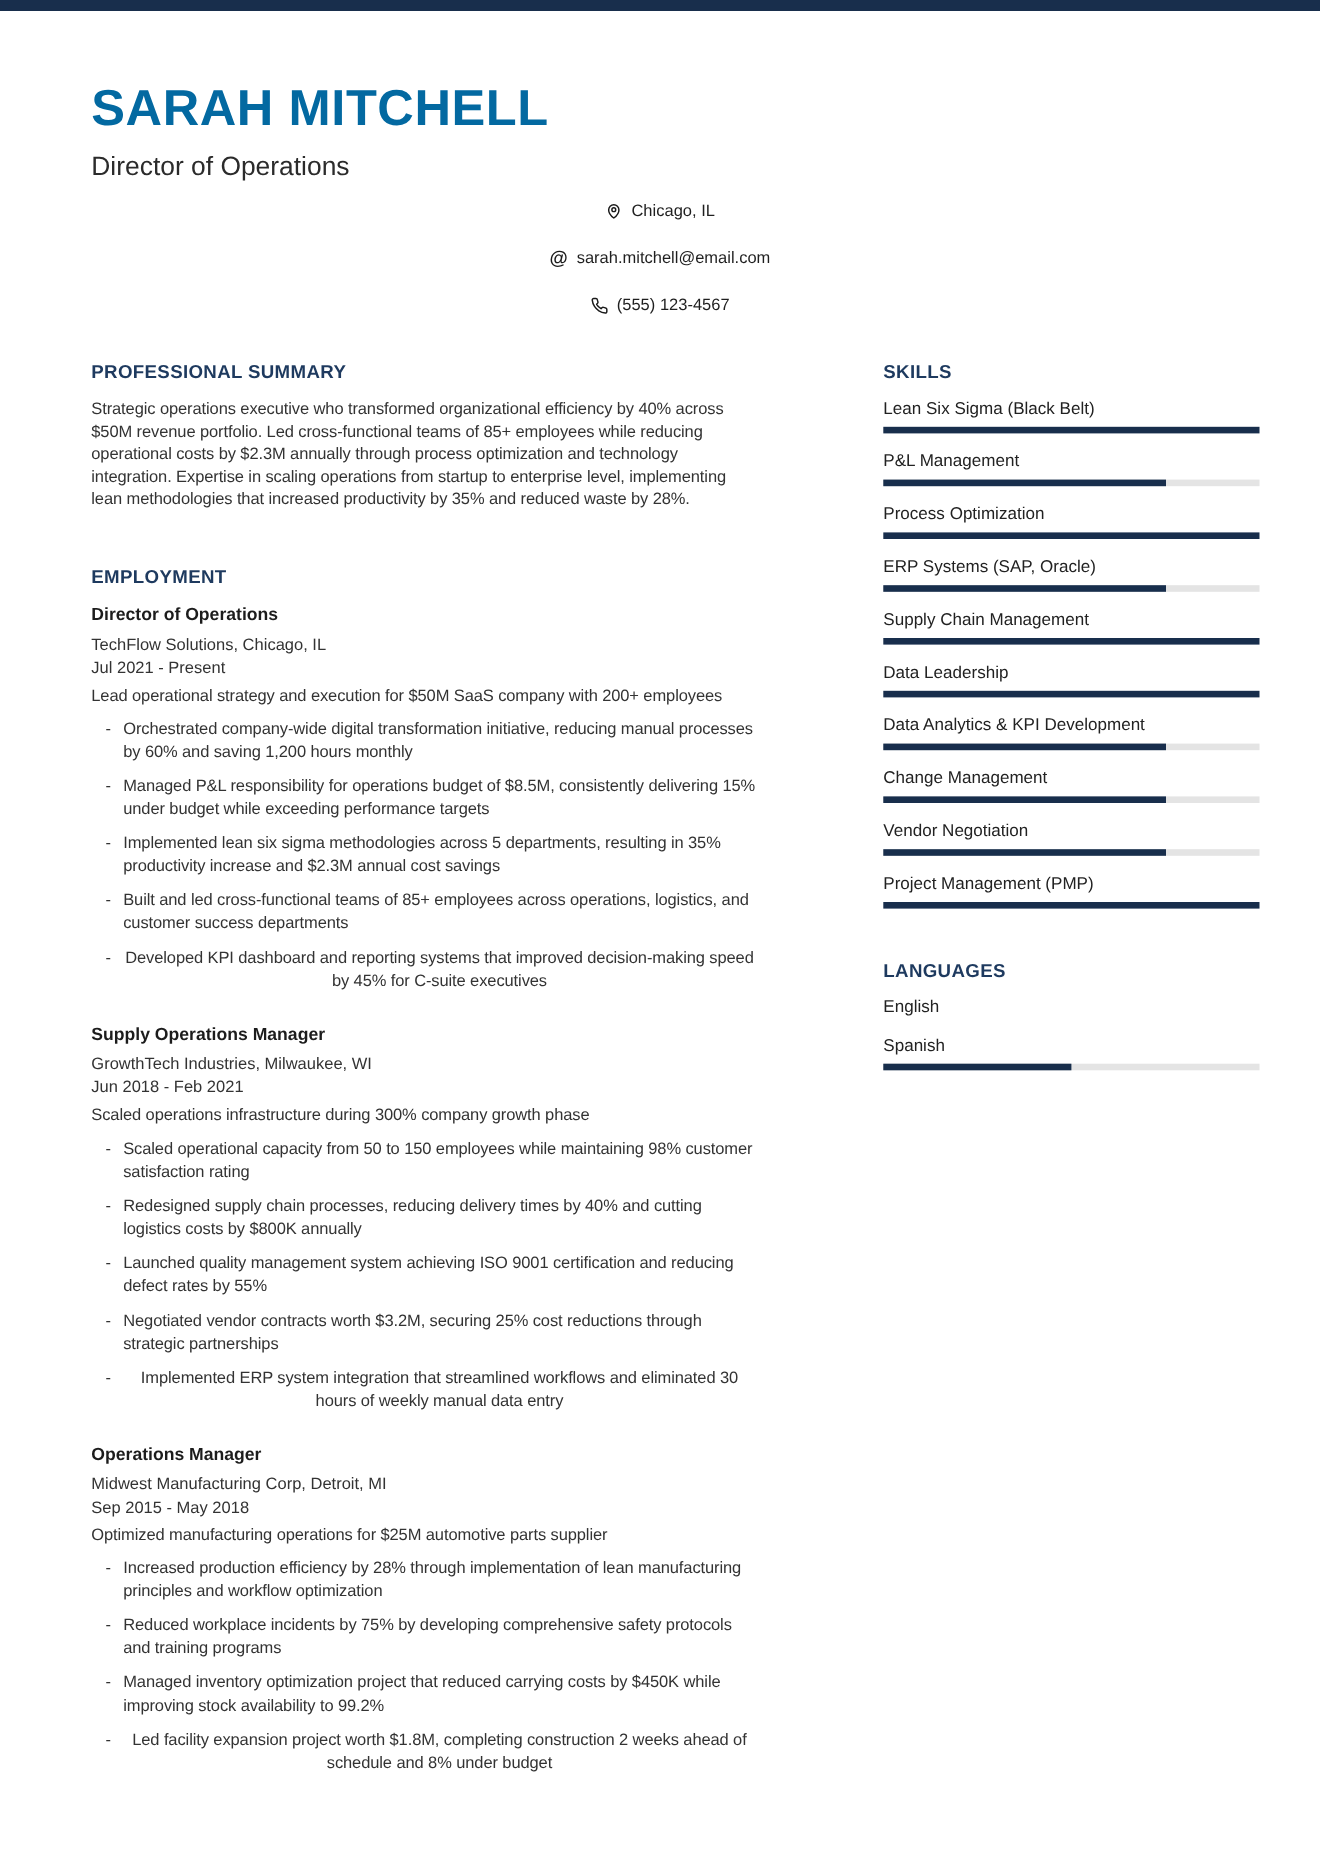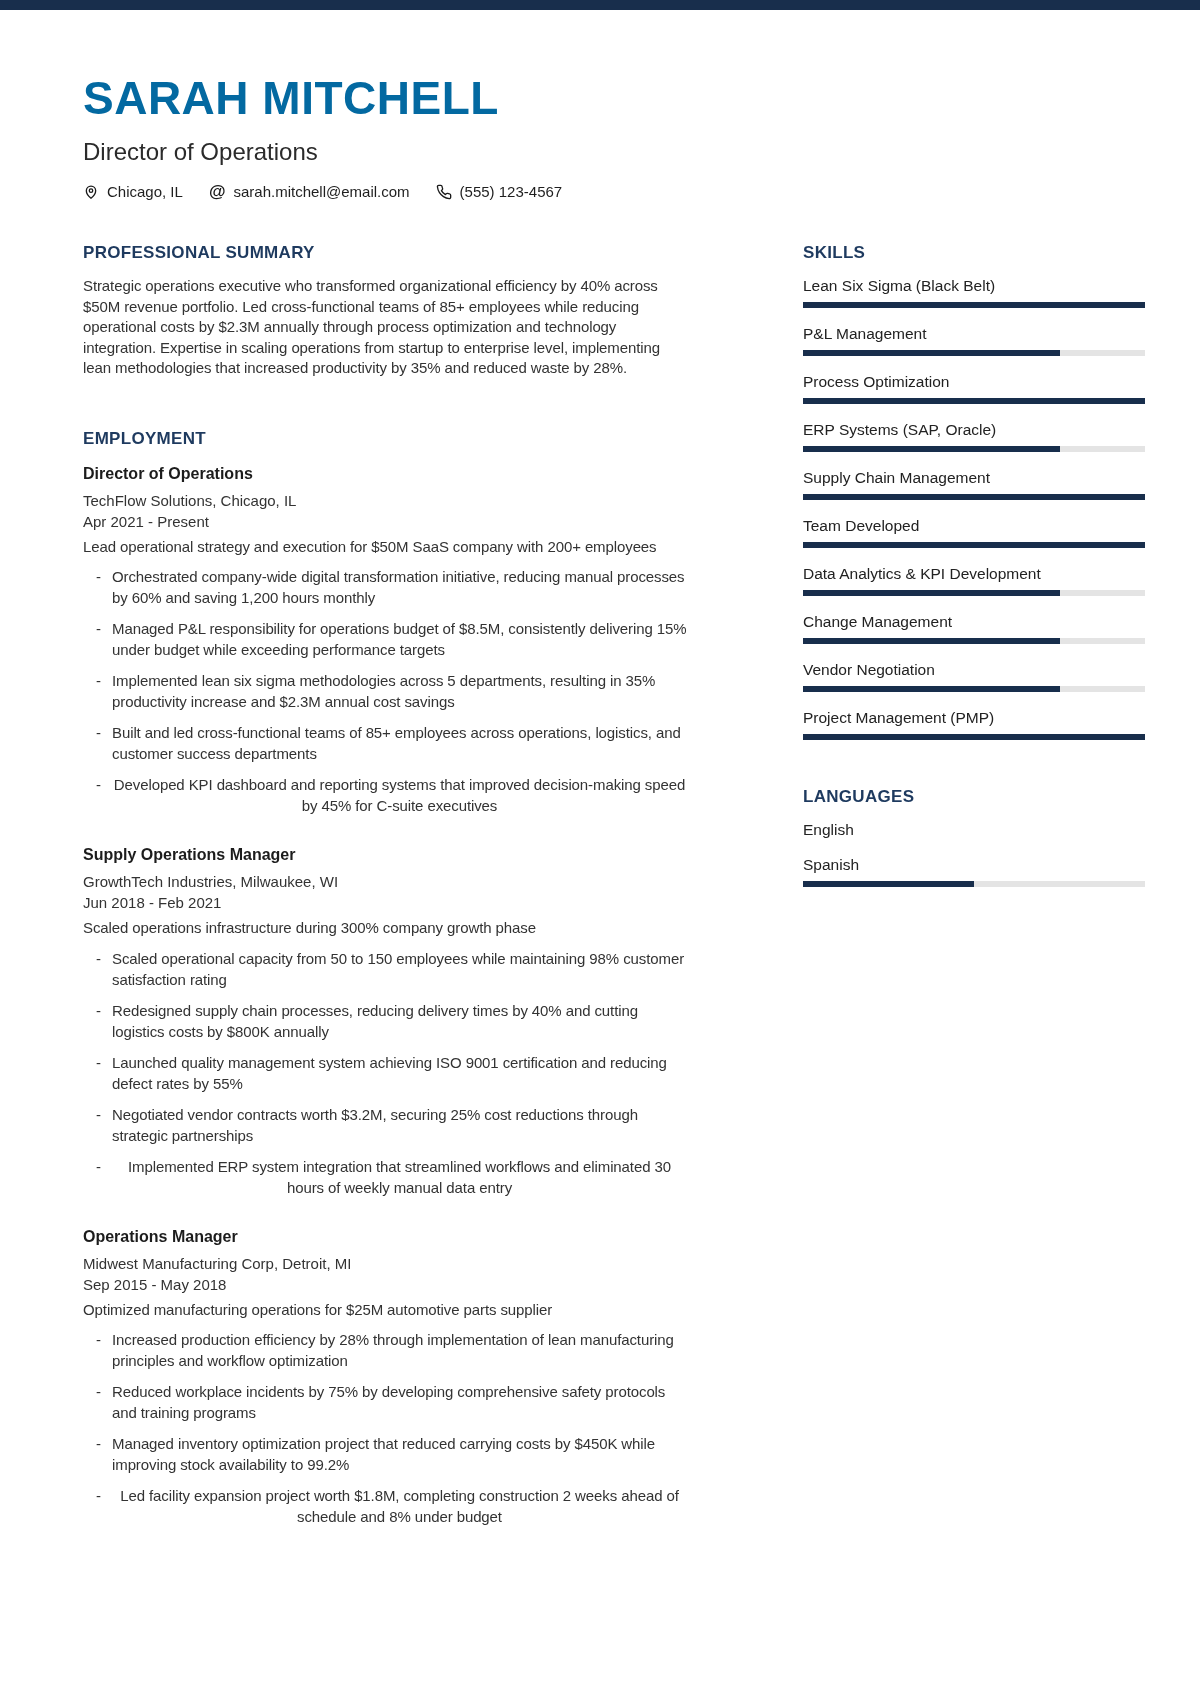--- a/index.html
+++ b/index.html
@@ -12,21 +12,21 @@
   .top-strip { width:100%; height:10px; background:#182e4c; }
   .page { padding:0 83px; }
 
   
   header { padding-top:64px; }
   h1.name {
     font-size:46px; font-weight:700; color:#0369a1; letter-spacing:.5px;
     line-height:1.05;
   }
   .job-title { font-size:24px; color:#2b2b2b; margin-top:16px; font-weight:400; }
-  .contact { display:flex; align-items:center; gap:26px; margin-top:17px; font-size:15px; color:#1f1f1f; }
+  .contact { display:flex; align-items:center; gap:26px; margin-top:17px; font-size:15px; color:#1f1f1f;flex-direction:column; }
   .citem { display:flex; align-items:center; gap:8px; }
   .citem svg { display:block; }
   .at-glyph { font-size:17px; font-weight:600; color:#1a1a1a; line-height:1; }
 
   
   .columns { display:grid; grid-template-columns:604px 342px; column-gap:116px; margin-top:43px; }
 
   h2.sec {
     font-size:17px; font-weight:700; color:#1e3a5f; letter-spacing:.3px;
     margin-bottom:13px;
@@ -102,21 +102,21 @@
         <p class="summary-text">Strategic operations executive who transformed organizational efficiency by 40% across $50M revenue portfolio. Led cross-functional teams of 85+ employees while reducing operational costs by $2.3M annually through process optimization and technology integration. Expertise in scaling operations from startup to enterprise level, implementing lean methodologies that increased productivity by 35% and reduced waste by 28%.</p>
       </section>
 
       <section class="block employment">
         <h2 class="sec">EMPLOYMENT</h2>
 
         <article class="job">
           <div class="job-role">Director of Operations</div>
           <div class="job-meta">
             <span>TechFlow Solutions, Chicago, IL</span>
-            <span class="job-dates">Apr 2021 - Present</span>
+            <span class="job-dates">Jul 2021 - Present</span>
           </div>
           <p class="job-lead">Lead operational strategy and execution for $50M SaaS company with 200+ employees</p>
           <ul class="bullets">
             <li>Orchestrated company-wide digital transformation initiative, reducing manual processes by 60% and saving 1,200 hours monthly</li>
             <li>Managed P&amp;L responsibility for operations budget of $8.5M, consistently delivering 15% under budget while exceeding performance targets</li>
             <li>Implemented lean six sigma methodologies across 5 departments, resulting in 35% productivity increase and $2.3M annual cost savings</li>
             <li>Built and led cross-functional teams of 85+ employees across operations, logistics, and customer success departments</li>
             <li>Developed KPI dashboard and reporting systems that improved decision-making speed by 45% for C-suite executives</li>
           </ul>
         </article>
@@ -184,21 +184,21 @@
               <div class="fill" style="width: 75%;"></div>
             </div>
         </div>
         <div class="skill">
           <div class="skill-label">Supply Chain Management</div>
           <div class="track">
               <div class="fill" style="width: 100%;"></div>
             </div>
         </div>
         <div class="skill">
-          <div class="skill-label">Team Developed</div>
+          <div class="skill-label">Data Leadership</div>
           <div class="track">
               <div class="fill" style="width: 100%;"></div>
             </div>
         </div>
         <div class="skill">
           <div class="skill-label">Data Analytics &amp; KPI Development</div>
           <div class="track">
               <div class="fill" style="width: 75%;"></div>
             </div>
         </div>

